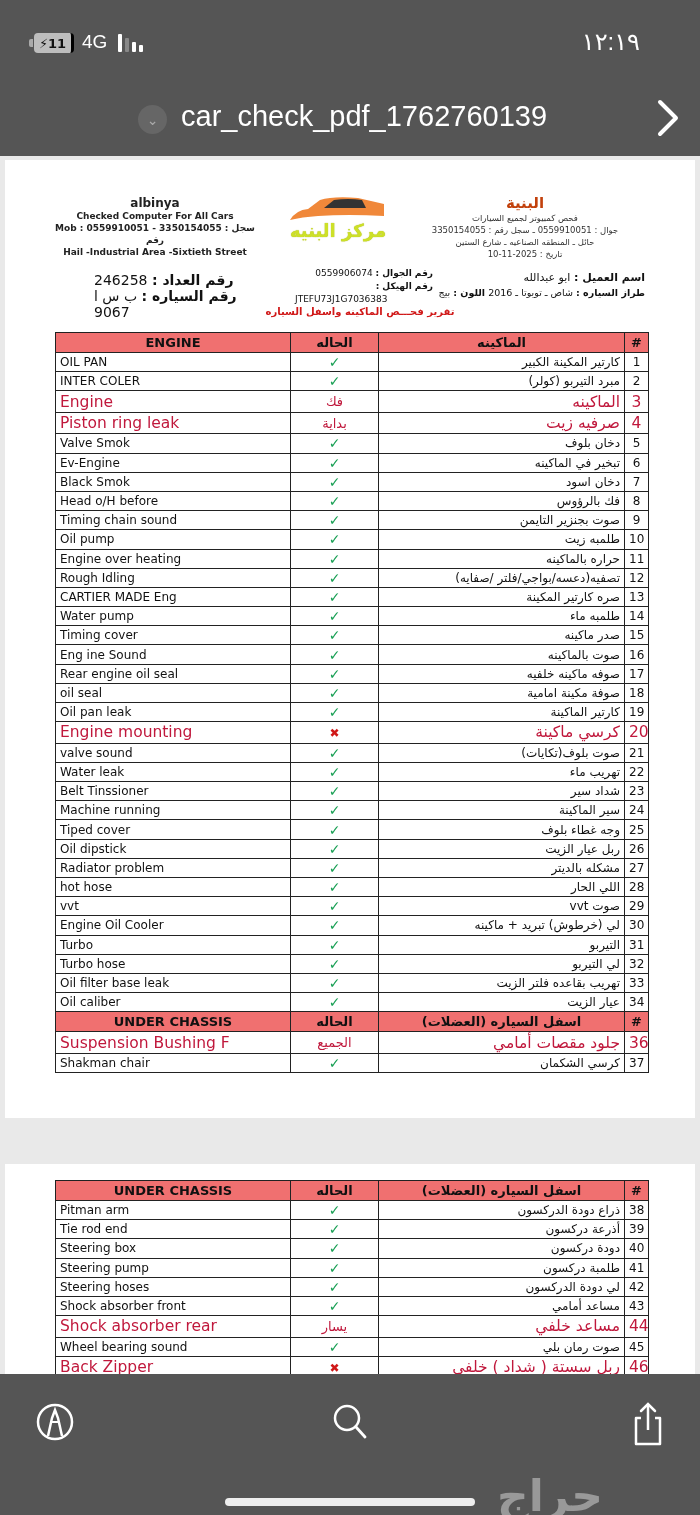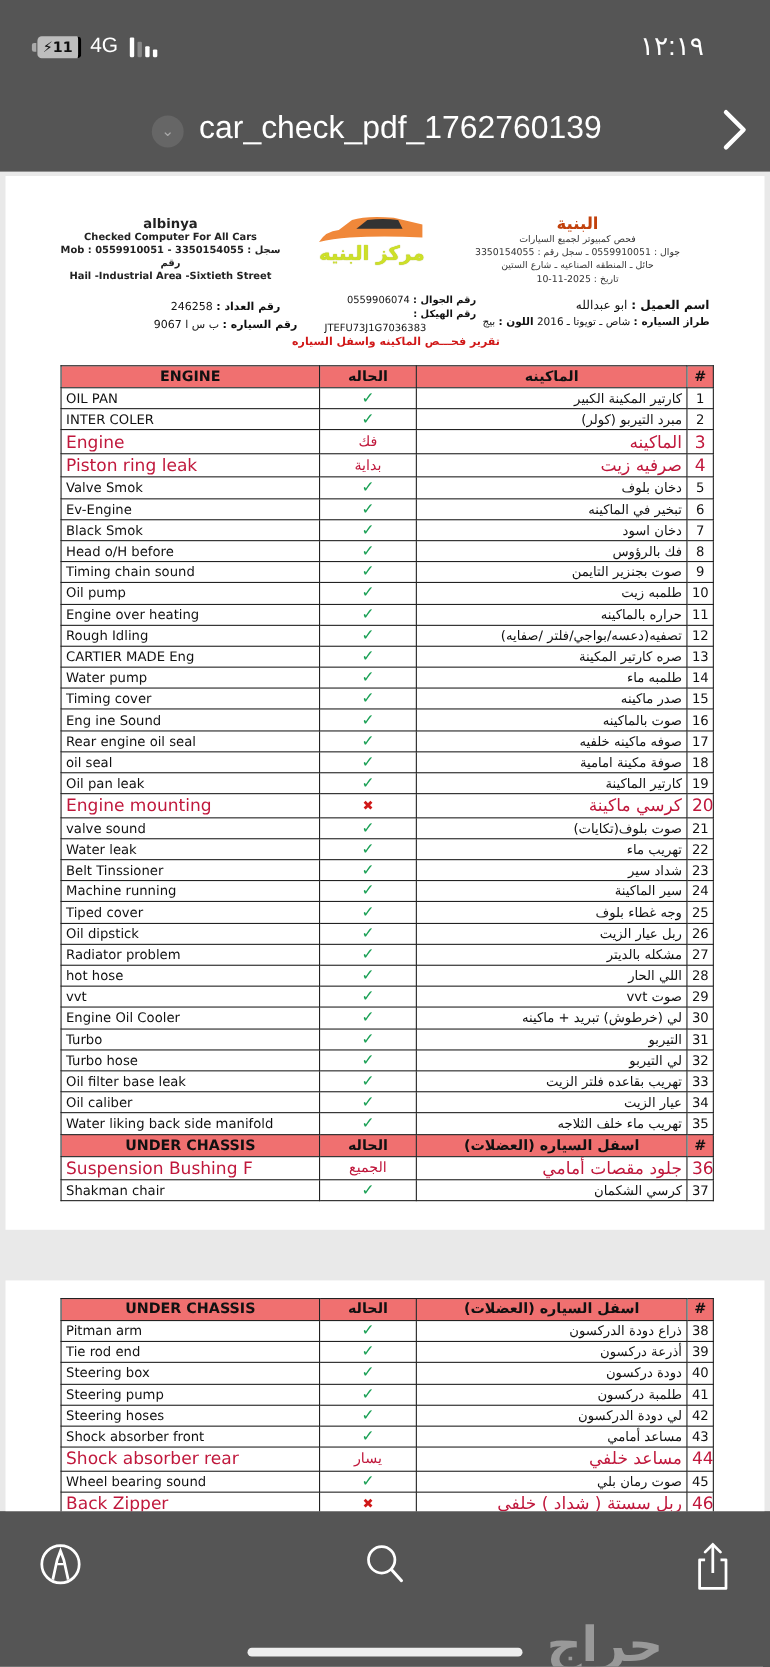--- a/index.html
+++ b/index.html
@@ -30,21 +30,21 @@
 
   .hdr-left { position: absolute; left: 50px; top: 36px; width: 200px; text-align: center; color: #222; }
   .hdr-left .brand { font-weight: bold; font-size: 12px; }
   .hdr-left .sub { font-size: 9px; line-height: 12px; font-weight: bold; }
   .hdr-right { position: absolute; left: 415px; top: 34px; width: 210px; text-align: center; color: #333; direction: rtl; }
   .hdr-right .brand { font-weight: bold; font-size: 15px; color: #c2410c; }
   .hdr-right .sub { font-size: 8.5px; line-height: 12px; }
   .logo { position: absolute; left: 283px; top: 34px; width: 100px; height: 58px; }
   .logo-text { position: absolute; left: 0; top: 26px; width: 100px; text-align: center; font-size: 18px; font-weight: bold; color: #cde028; text-shadow: 0 0 1px #9aa800; direction: rtl; }
 
-  .info-left { position: absolute; left: 115px; top: 112px; width: 170px; text-align: center; direction: rtl; font-size: 10px; color: #111; line-height: 16px; }
+  .info-left { position: absolute; left: 89px; top: 112px; width: 170px; text-align: left; direction: rtl; font-size: 14px; color: #111; line-height: 16px; }
   .info-left b { font-weight: bold; }
   .info-mid { position: absolute; left: 278px; top: 107px; width: 150px; direction: rtl; text-align: right; font-size: 9px; color: #111; line-height: 13px; }
   .info-right { position: absolute; left: 420px; top: 110px; width: 220px; direction: rtl; text-align: right; font-size: 9.5px; color: #111; line-height: 15px; }
   .info-right .big { font-size: 11px; }
   .report-title { position: absolute; left: 255px; top: 146px; width: 200px; text-align: center; direction: rtl; color: #d01818; font-size: 10px; font-weight: bold; }
 
   table.grid { position: absolute; left: 50px; width: 593px; border-collapse: collapse; table-layout: fixed; }
   table.grid td, table.grid th { border: 1px solid #222; height: 19.2px; padding: 0 4px; font-size: 12px; color: #111; white-space: nowrap; overflow: hidden; }
   table.grid th { background: #f07070; font-weight: bold; font-size: 13px; height: 20px; }
   .c-en { width: 235px; text-align: left; font-family: "DejaVu Sans", sans-serif; }
@@ -345,26 +345,20 @@
             <td class="c-st"><span class="ok">✓</span></td>
             <td class="c-ar">تهريب بقاعده فلتر الزيت</td>
             <td class="c-no">33</td>
           </tr>
           <tr>
             <td class="c-en">Oil caliber</td>
             <td class="c-st"><span class="ok">✓</span></td>
             <td class="c-ar">عيار الزيت</td>
             <td class="c-no">34</td>
           </tr>
-          <tr>
-            <td class="c-en">Water liking back side manifold</td>
-            <td class="c-st"><span class="ok">✓</span></td>
-            <td class="c-ar">تهريب ماء خلف الثلاجه</td>
-            <td class="c-no">35</td>
-          </tr>
         </tbody>
       <tbody>
         <tr>
           <th class="c-en" style="text-align:center">UNDER CHASSIS</th>
           <th class="c-st">الحاله</th>
           <th class="c-ar" style="text-align:center">اسفل السياره (العضلات)</th>
           <th class="c-no">#</th>
         </tr>
       </tbody>
       <tbody id="chassis1-body">

